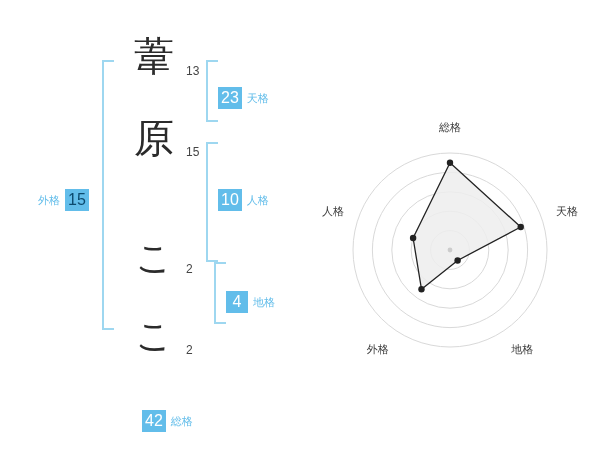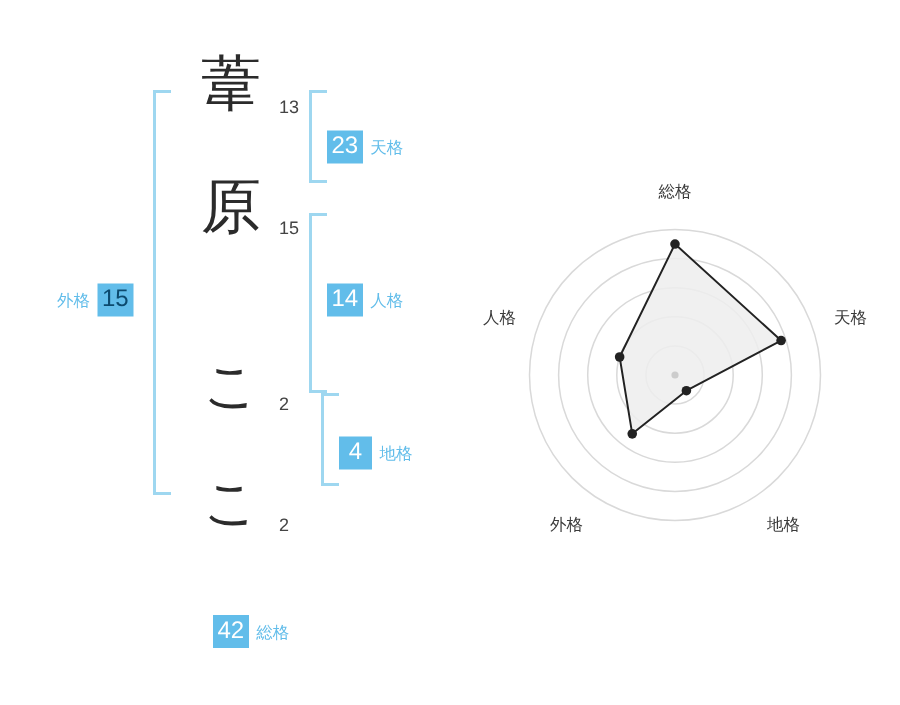--- a/index.html
+++ b/index.html
@@ -158,21 +158,21 @@
     <div class="stroke-num sn-2">15</div>
     <div class="stroke-num sn-3">2</div>
     <div class="stroke-num sn-4">2</div>
 
     <div class="badge badge-tenkaku">
       <span class="num">23</span>
       <span class="lbl">天格</span>
     </div>
 
     <div class="badge badge-jinkaku">
-      <span class="num">14</span>
+      <span class="num">10</span>
       <span class="lbl">人格</span>
     </div>
 
     <div class="badge badge-chikaku">
       <span class="num">4</span>
       <span class="lbl">地格</span>
     </div>
 
     <div class="badge-gaikaku">
       <span class="lbl">外格</span>

